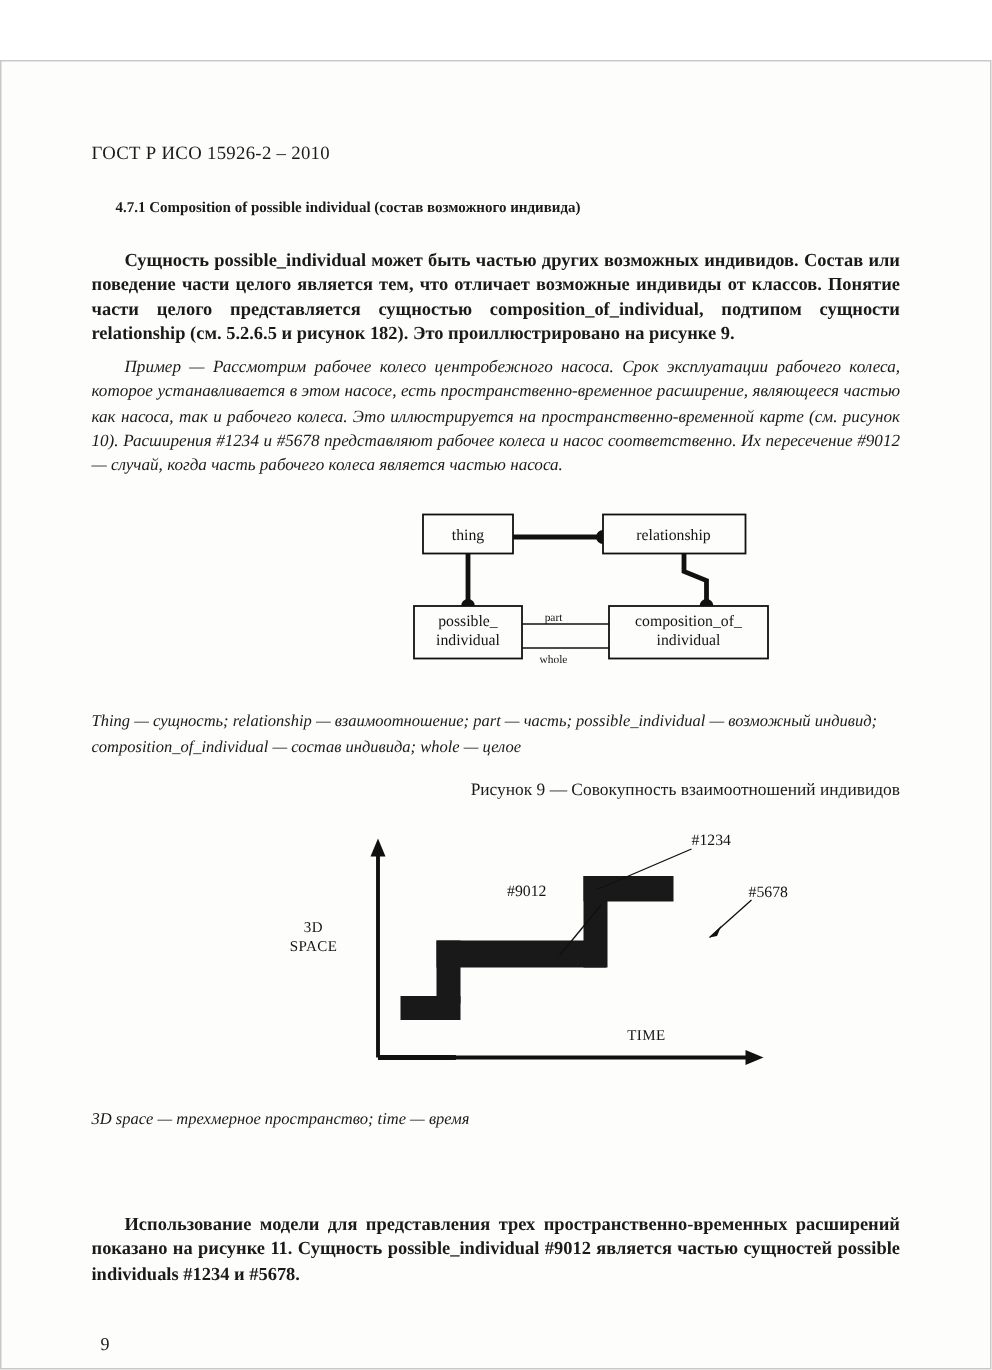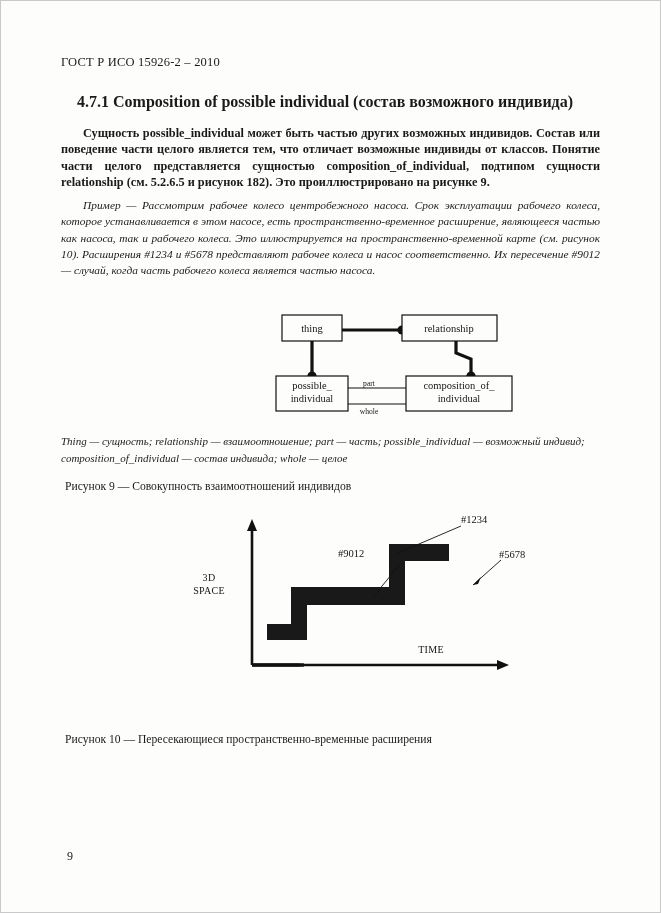--- a/index.html
+++ b/index.html
@@ -8,40 +8,41 @@
     font-family:"Liberation Serif","DejaVu Serif",serif;
     color:#1a1a1a;
     position:relative;
     overflow:hidden;
   }
   .page{
     position:absolute;inset:0;
     background:#fdfdfc;
     border:1px solid #c9c9c9;
     box-sizing:border-box;
+    margin-top:40px;
   }
   .content{
     position:absolute;
     left:60px; right:60px; top:0; bottom:0;
   }
 
   
   .runhead{
     position:absolute;
     left:0; top:54px;
     font-size:12.5px;
     letter-spacing:.2px;
     white-space:nowrap;
   }
 
   
   .clause-title{
     position:absolute;
     left:16px; top:92px;
-    font-size:16px;
+    font-size:10px;
     font-weight:bold;
     white-space:nowrap;
   }
   .para{
     position:absolute;
     left:0; right:0;
     font-size:12.3px;
     line-height:16.4px;
     text-align:justify;
     text-justify:inter-word;
@@ -60,34 +61,34 @@
   .legend{
     position:absolute;
     left:0; right:0;
     font-size:11px;
     line-height:17px;
     font-style:italic;
     text-align:left;
   }
   .figcap{
     position:absolute;
-    left:4px; right:0;
-    text-align:left;
+    left:16px; right:0;
+    text-align:right;
     font-size:11.6px;
   }
   .folio{
     position:absolute;
     left:6px; top:848px;
     font-size:12px;
   }
 
   
   .fig9{
     position:absolute;
-    left:0; top:308px;
+    left:0; top:296px;
     width:541px; height:116px;text-align:right;
   }
   .fig9 svg{display:block;}
 
   
   .fig10{
     position:absolute;
     left:0; top:504px;
     width:541px; height:175px;text-align:center;
   }
@@ -207,20 +208,21 @@
         <text class="ch-tag" x="400" y="18" text-anchor="start">#1234</text>
         <text class="ch-tag" x="277" y="52" text-anchor="start">#9012</text>
         <text class="ch-tag" x="438" y="53" text-anchor="start">#5678</text>
 
         <text class="ch-label" x="148" y="76" text-anchor="middle">3D</text>
         <text class="ch-label" x="148" y="89" text-anchor="middle">SPACE</text>
         <text class="ch-label" x="370" y="148" text-anchor="middle">TIME</text>
       </svg>
     </div>
 
-
-    <div class="figcap" style="top:732px;">Рисунок 10 — Пересекающиеся пространственно-временные расширения</div>
-
+    <div class="legend" style="top:697px;">3D space — трехмерное пространство; time — время</div>
+
+
+    <div class="para indent" style="top:767px;">Использование модели для представления трех пространственно-временных расширений показано на рисунке 11. Сущность possible_individual #9012 является частью сущностей possible individuals #1234 и #5678.</div>
 
     <div class="folio">9</div>
 
   </div>
 </div>
 
 </body></html>

